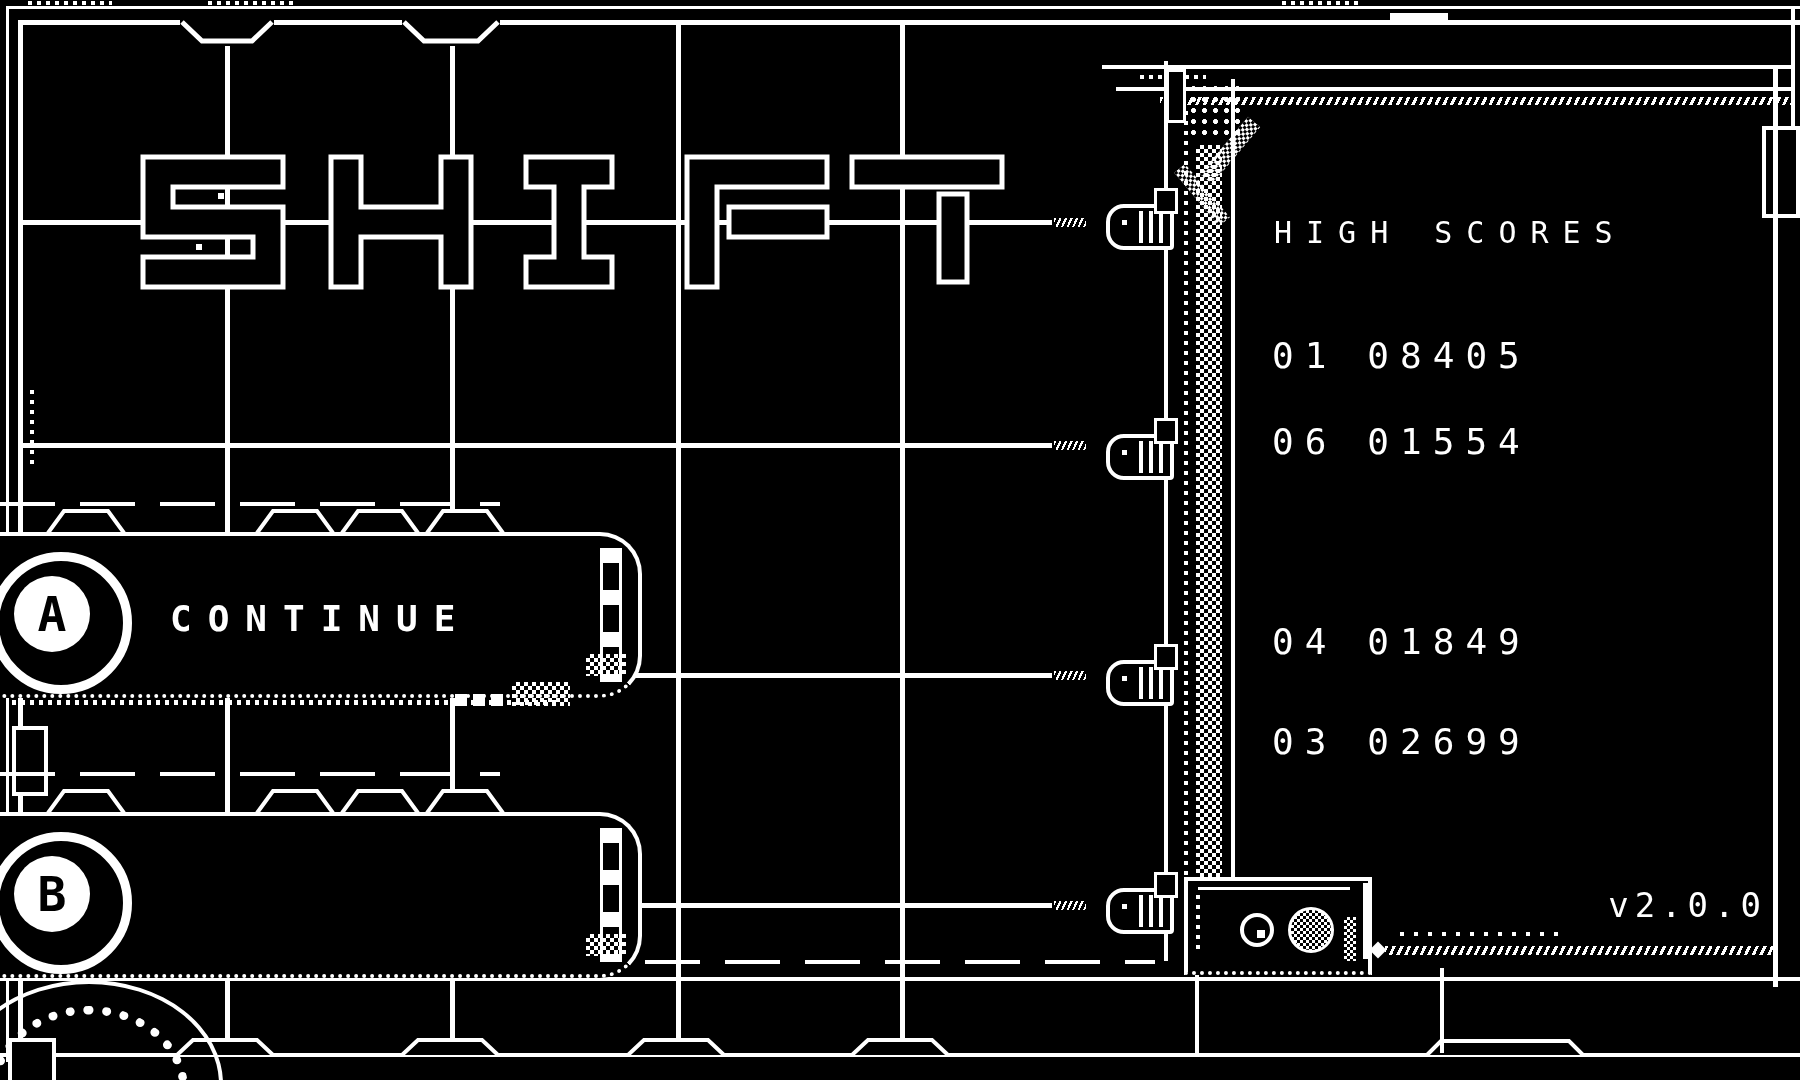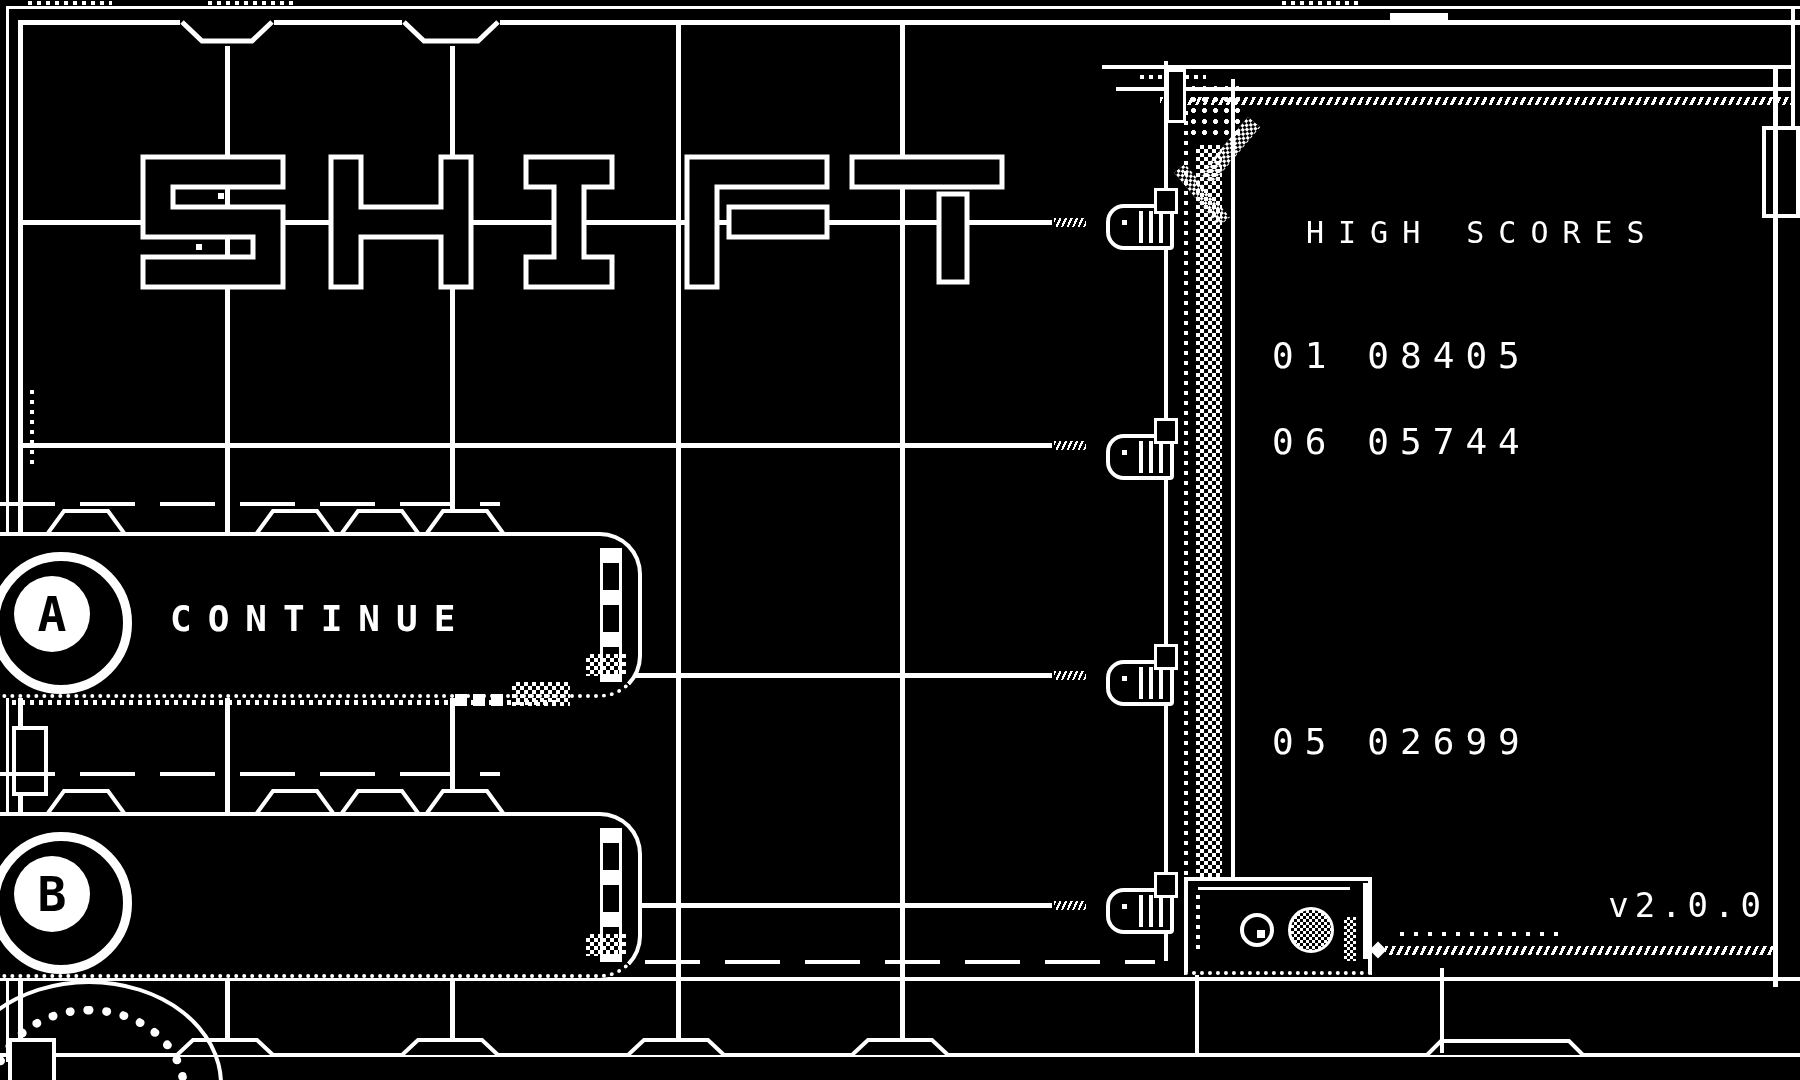--- a/index.html
+++ b/index.html
@@ -42,21 +42,21 @@
   .stud { position:absolute; width:80px; height:26px; }
 
   
   #panel { left:1100px; top:55px; width:695px; height:935px; }
   .bolt { position:absolute; left:6px; width:60px; height:38px; background:#000;
     border:4px solid #fff; border-radius:18px 4px 4px 18px; }
   .bolt::after { content:''; position:absolute; right:5px; top:3px; bottom:3px; width:26px;
     background: repeating-linear-gradient(90deg,#fff 0 4px, transparent 4px 10px); }
   .bolt::before { content:''; position:absolute; left:12px; top:12px; width:5px; height:5px; background:#fff; }
   .bolt-step { position:absolute; left:54px; width:18px; height:20px; border:3px solid #fff; background:#000; }
-  .panel-text { position:absolute; font-size:30px; letter-spacing:14px; white-space:pre;margin-left:32px; }
+  .panel-text { position:absolute; font-size:30px; letter-spacing:14px; white-space:pre; }
   .score-row { position:absolute; left:172px; font-size:36px; letter-spacing:11px; white-space:pre; }
   .score-row .rank { margin-right:30px; }
   #version { position:absolute; right:28px; top:830px; font-size:34px; letter-spacing:6px; }
 
   .outlined-rect { border:4px solid #fff; background:#000; }
 </style>
 </head>
 <body>
 
 <div id="screen">
@@ -213,22 +213,23 @@
     <div class="bolt-step" style="top:133px"></div>
     <div class="bolt" style="top:379px"></div>
     <div class="bolt-step" style="top:363px"></div>
     <div class="bolt" style="top:605px"></div>
     <div class="bolt-step" style="top:589px"></div>
     <div class="bolt" style="top:833px"></div>
     <div class="bolt-step" style="top:817px"></div>
 
     <div class="panel-text" style="left:174px;top:160px">HIGH SCORES</div>
     <div class="score-row" style="top:280px"><span class="rank">01</span><span class="score">08405</span></div>
-    <div class="score-row" style="top:366px"><span class="rank">06</span><span class="score">05744</span></div>
-    <div class="score-row" style="top:666px"><span class="rank">05</span><span class="score">02699</span></div>
+    <div class="score-row" style="top:366px"><span class="rank">06</span><span class="score">01554</span></div>
+    <div class="score-row" style="top:566px"><span class="rank">04</span><span class="score">01849</span></div>
+    <div class="score-row" style="top:666px"><span class="rank">03</span><span class="score">02699</span></div>
 
     <div id="version">v2.0.0</div>
 
     <div class="abs dots-h-sparse" style="left:300px;top:877px;width:165px;height:4px"></div>
     <div class="abs wline" style="left:272px;top:889px;width:12px;height:12px;transform:rotate(45deg)"></div>
     <div class="abs zigzag" style="left:285px;top:891px;width:390px;height:9px"></div>
 
     <div class="abs" style="left:84px;top:822px;width:180px;height:90px;background:#000;border:4px solid #fff;border-bottom-style:dotted">
       <div class="abs wline" style="left:10px;top:6px;width:152px;height:3px"></div>
       <div class="abs dots-v" style="left:8px;top:14px;width:4px;height:58px"></div>

